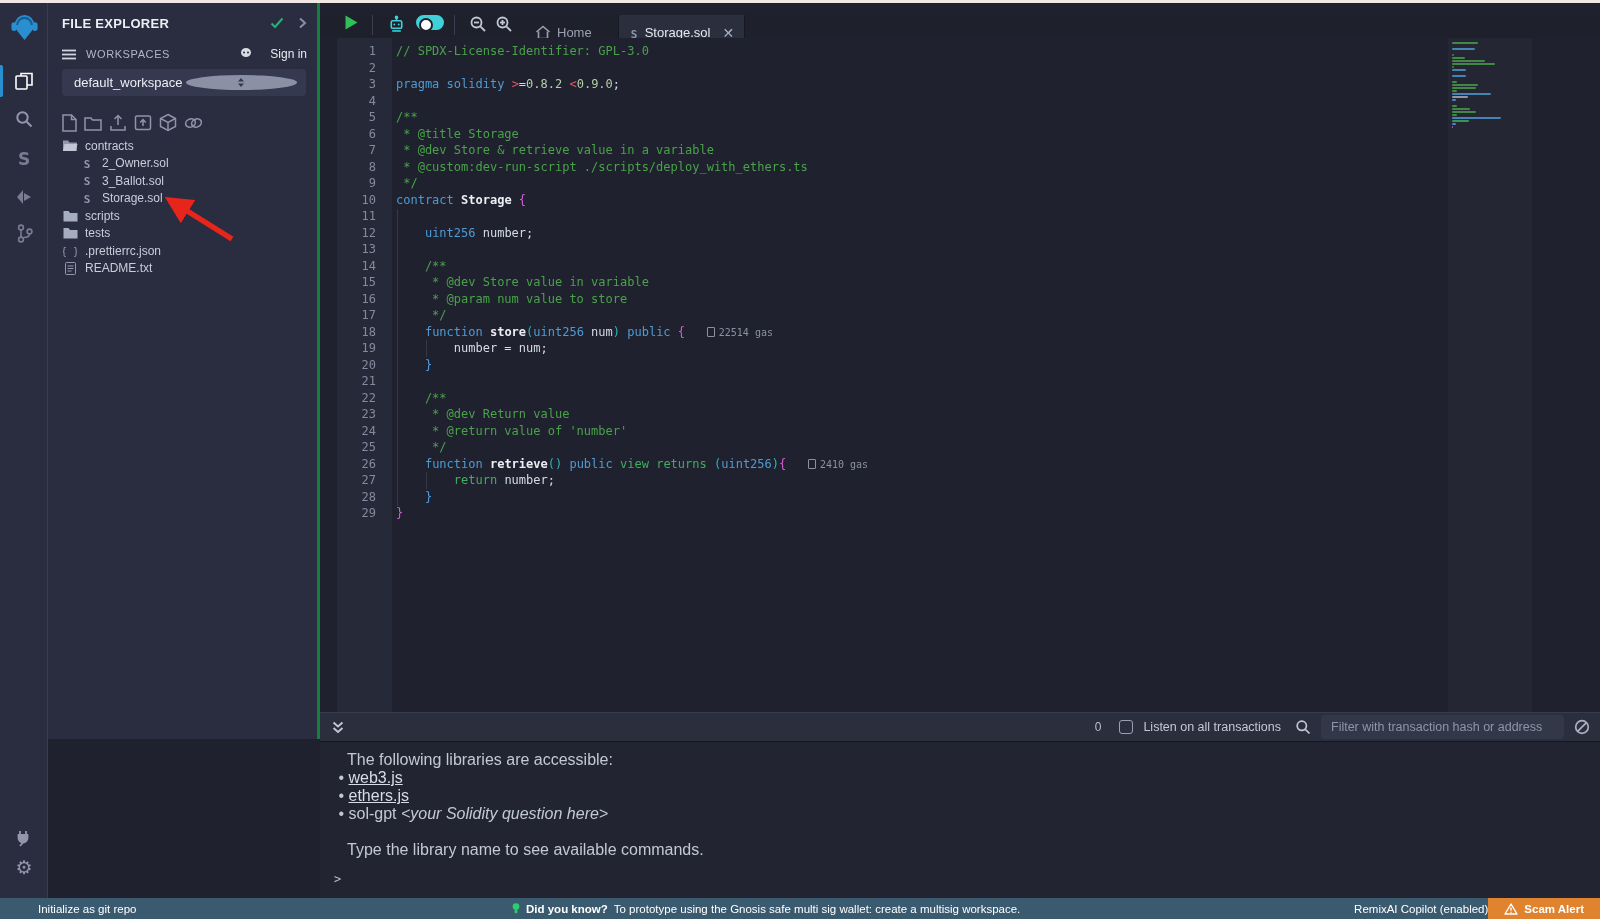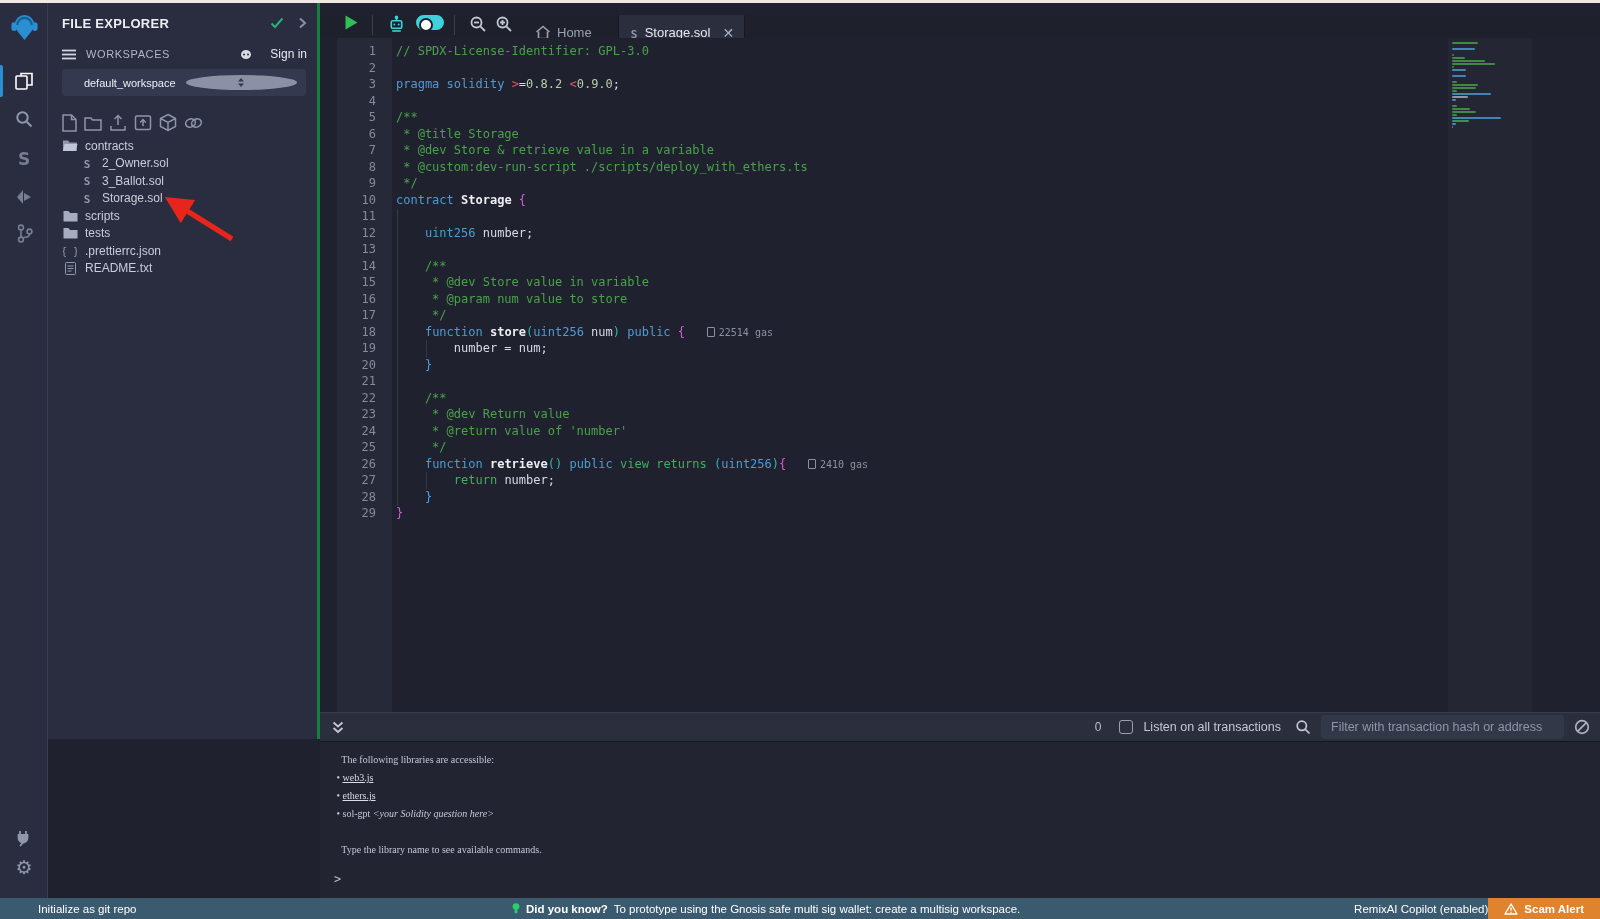--- a/index.html
+++ b/index.html
@@ -13,24 +13,24 @@
                 border-right:1px solid #3a3d52;}
   .act-icon{position:absolute;left:0;width:48px;height:32px;display:flex;align-items:center;justify-content:center;color:#9097ac;}
   .act-indicator{position:absolute;left:0;top:62px;width:3px;height:32px;background:#2a8fd0;border-radius:0 2px 2px 0;}
 
   
   .side-panel{position:absolute;left:48px;top:3px;width:272px;height:736px;background:#2a2c3f;border-right:3px solid #15803d;}
   .fe-header{position:absolute;left:14px;top:10px;right:10px;height:20px;display:flex;align-items:center;}
   .fe-title{font-size:13px;font-weight:700;letter-spacing:.3px;color:#eceef4;flex:1;}
   .ws-row{position:absolute;left:14px;top:42px;right:10px;height:18px;display:flex;align-items:center;}
   .ws-label{font-size:11px;letter-spacing:.6px;color:#b2b6c6;margin-left:10px;flex:1;}
-  .signin{display:flex;align-items:flex-end;gap:17px;font-size:12px;color:#e8eaf2;cursor:pointer;}
+  .signin{display:flex;align-items:flex-start;gap:17px;font-size:12px;color:#e8eaf2;cursor:pointer;}
   .ws-select{position:absolute;left:14px;top:66px;width:244px;height:27px;background:#343950;border-radius:4px;
              display:flex;align-items:center;padding:0 9px 0 12px;}
-  .ws-select span{flex:1;font-size:11px;color:#eceef4;text-align:center;}
+  .ws-select span{flex:1;font-size:13px;color:#eceef4;}
   .sort-circle{width:15px;height:15px;border-radius:50%;background:#8b90a5;display:flex;align-items:center;justify-content:center;}
   .fe-toolbar{position:absolute;left:14px;top:110px;display:flex;align-items:center;gap:7px;color:#8e94a9;}
   .fe-toolbar span{display:inline-flex;cursor:pointer;}
   .tree{position:absolute;left:0;top:134px;right:0;}
   .tree-row{height:17.5px;display:flex;align-items:center;font-size:12px;color:#c9cdda;cursor:pointer;white-space:nowrap;}
   .tree-ic{width:16px;display:inline-flex;justify-content:center;margin-right:7px;}
   .panel-overlay{position:absolute;left:0;top:0;width:272px;height:895px;pointer-events:none;}
 
   
   .main{position:absolute;left:320px;top:3px;width:1280px;height:895px;background:#1f222e;}
@@ -64,21 +64,21 @@
   .terminal{position:absolute;left:0;top:709px;right:0;height:186px;background:#222432;}
   .term-header{position:absolute;left:0;top:0;right:0;height:30px;background:#2b2e3d;border-top:1px solid #383c4e;border-bottom:1px solid #14161f;display:flex;align-items:center;}
   .term-collapse{margin-left:12px;color:#c3c8d6;cursor:pointer;display:inline-flex;}
   .term-right{position:absolute;right:10px;display:flex;align-items:center;gap:10px;}
   .term-badge{font-size:12px;color:#b9bece;margin-right:8px;}
   .checkbox{width:14px;height:14px;border:1px solid #9aa0b4;border-radius:3px;background:transparent;cursor:pointer;}
   .listen-label{font-size:12.5px;color:#c3c8d6;}
   .filter-input{width:243px;height:24px;background:#333849;border:none;border-radius:4px;color:#d6dae4;
                 font-size:12.5px;padding:0 10px;outline:none;font-family:"Liberation Sans",sans-serif;}
   .filter-input::placeholder{color:#8f95a8;}
-  .term-body{position:absolute;left:0;top:31px;right:0;bottom:0;font-family:Liberation Serif, serif;font-size:10px;line-height:18px;padding:8px 0 0 14px;white-space:pre;}
+  .term-body{position:absolute;left:0;top:31px;right:0;bottom:0;font-family:Liberation Sans, sans-serif;font-size:16px;line-height:18px;padding:8px 0 0 14px;white-space:pre;}
   .tk-tl{color:#c3c8d6}.tk-tlink{color:#d8dce8;text-decoration:underline}.tk-ti{color:#c3c8d6;font-style:italic}
   .term-prompt{position:absolute;left:14px;bottom:12px;color:#b9bece;font-family:"DejaVu Sans Mono",monospace;font-size:12px;}
 
   
   .status-bar{position:absolute;left:0;top:898px;width:1600px;height:21px;background:#3a5a70;color:#fff;font-size:11.5px;}
   .sb-left{position:absolute;left:38px;top:0;height:21px;display:flex;align-items:center;cursor:pointer;}
   .sb-tip{position:absolute;left:512px;top:0;height:21px;display:flex;align-items:center;gap:6px;}
   .sb-right{position:absolute;right:0;top:0;height:21px;display:flex;align-items:center;}
   .sb-copilot{cursor:pointer;}
   .scam{height:21px;background:#e0832f;display:flex;align-items:center;gap:6px;padding:0 16px;font-weight:bold;cursor:pointer;}

